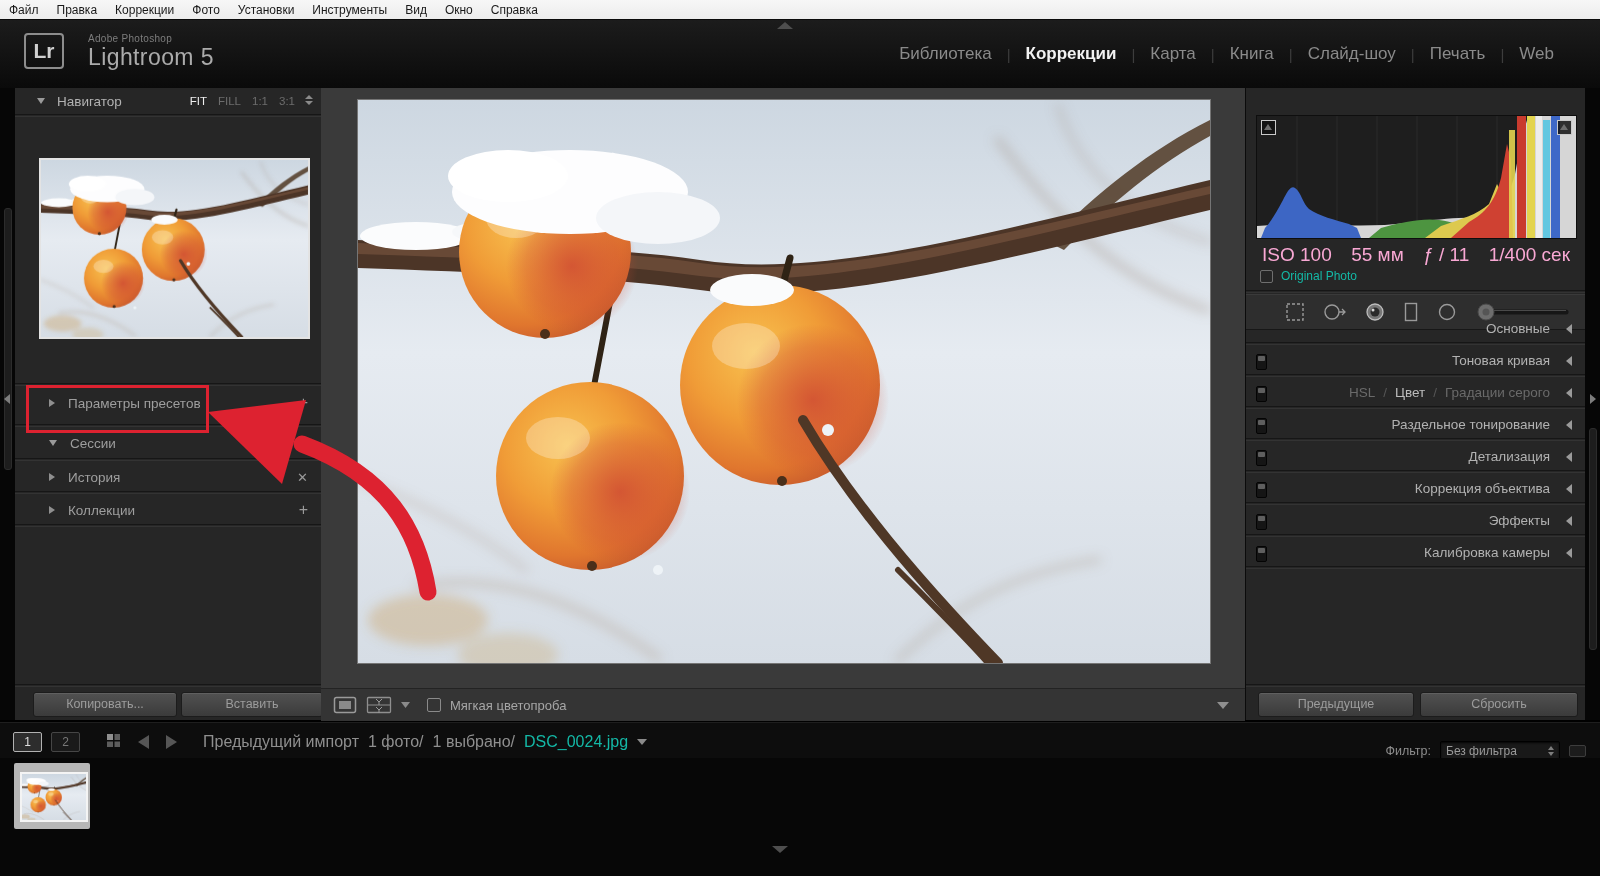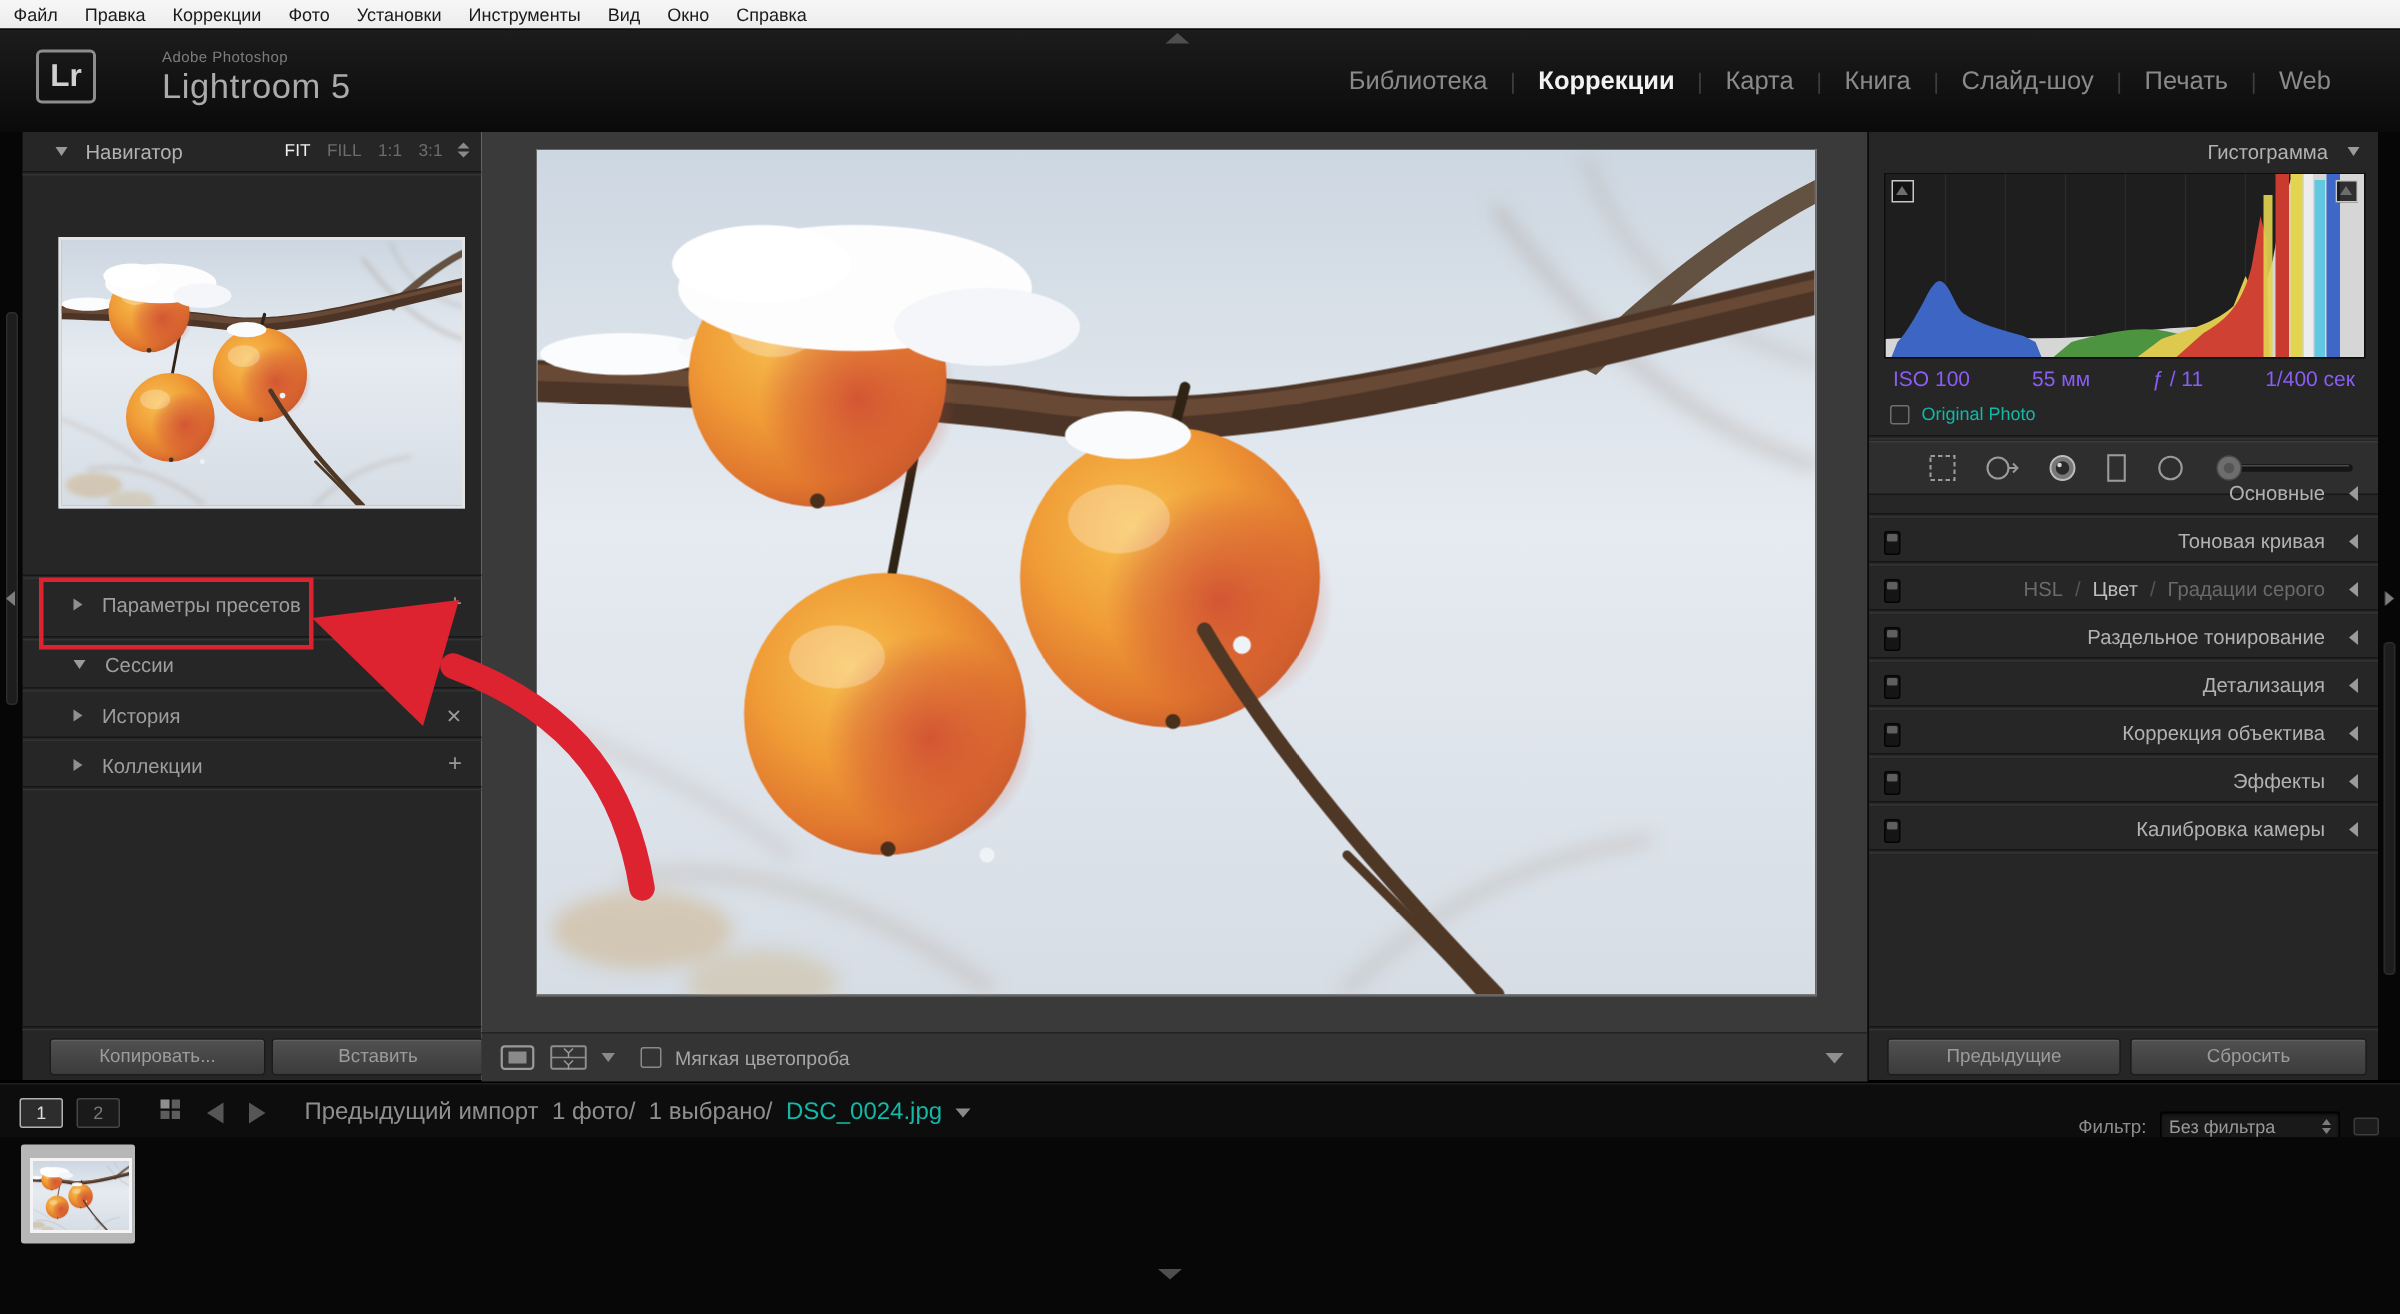--- a/index.html
+++ b/index.html
@@ -4,21 +4,21 @@
 <style>
   html,body{margin:0;padding:0;background:#000;}
   .app{position:relative;width:1600px;height:876px;background:#000;overflow:hidden;
        font-family:"Liberation Sans",sans-serif;color:#9e9e9e;}
   
   .menubar{position:absolute;left:0;top:0;width:100%;height:19px;background:linear-gradient(#f7f7f7,#ececec);
            display:flex;align-items:center;font-size:12px;color:#1a1a1a;border-bottom:1px solid #0a0a0a;}
   .menubar span{padding:0 9px;cursor:default;}
   
   .header{position:absolute;left:0;top:20px;width:100%;height:68px;background:linear-gradient(#1c1c1c,#0a0a0a);}
-  .logo{position:absolute;left:24px;top:13px;display:flex;gap:20px;}
+  .logo{position:absolute;left:24px;top:13px;display:flex;}
   .logo-badge{width:36px;height:32px;border:2px solid #8d8d8d;border-radius:4px;color:#d0d0d0;
               font-size:21px;font-weight:bold;display:flex;align-items:center;justify-content:center;}
   .logo-text{margin-left:24px;}
   .logo-line1{font-size:10px;color:#7d7d7d;letter-spacing:.3px;}
   .logo-line2{font-size:23px;color:#ababab;letter-spacing:.4px;margin-top:0px;font-weight:400;}
   .modules{position:absolute;right:46px;top:0;height:68px;display:flex;align-items:center;gap:15px;font-size:17px;color:#8a8a8a;}
   .modules .mod{cursor:pointer;}
   .modules .mod.active{color:#f2f2f2;font-weight:bold;}
   .modules .msep{color:#3d3d3d;font-size:15px;}
   .tri-up-top{position:absolute;left:777px;top:22px;width:0;height:0;border-left:8px solid transparent;border-right:8px solid transparent;border-bottom:7px solid #4e4e4e;}
@@ -64,21 +64,21 @@
   .toolbar .tb-dd{position:absolute;right:16px;width:0;height:0;border-left:6px solid transparent;border-right:6px solid transparent;border-top:7px solid #8f8f8f;cursor:pointer;}
   .iconbtn{cursor:pointer;display:flex;align-items:center;}
   
   .histhead{top:0;justify-content:flex-end;padding-right:34px;}
   .histhead .tri-d{position:absolute;right:13px;}
   .histbox{position:absolute;left:10px;top:27px;width:319px;height:122px;background:#1e1e1e;border:1px solid #0e0e0e;}
   .histbox svg{display:block;width:100%;height:100%;}
   .clip{position:absolute;top:4px;width:13px;height:13px;border:1px solid #c9c9c9;background:rgba(18,18,18,.85);cursor:pointer;}
   .clip i{position:absolute;left:2px;top:3px;width:0;height:0;border-left:4px solid transparent;border-right:4px solid transparent;border-bottom:6px solid #6e6e6e;}
   .clip.lft{left:4px;} .clip.rgt{right:4px;}
-  .exif{position:absolute;left:0;right:0;top:156px;display:flex;justify-content:space-between;padding:0 16px;font-size:14px;color:#8b5cf6;}
+  .exif{position:absolute;left:0;right:0;top:156px;display:flex;justify-content:space-between;padding:0 16px;font-size:19px;color:#f9a8d4;}
   .origrow{position:absolute;left:14px;top:181px;display:flex;align-items:center;gap:8px;font-size:12px;color:#14b8a6;}
   .origrow .cbox2{width:11px;height:11px;border:1px solid #6f6f6f;border-radius:2px;cursor:pointer;}
   .toolstrip{position:absolute;left:0;right:0;top:206px;height:34px;background:#2e2e2e;border-top:1px solid #3a3a3a;border-bottom:1px solid #171717;display:flex;align-items:center;padding-left:38px;gap:16px;}
   .rrow{position:absolute;left:0;right:0;height:28px;font-size:13.5px;color:#b2b2b2;cursor:pointer;}
   .rrow .rlabel{position:absolute;right:36px;top:0;line-height:28px;}
   .rrow .tri-lft{position:absolute;right:14px;top:9px;}
   .pswitch{position:absolute;left:10px;top:7px;width:9px;height:14px;background:#151515;border:1px solid #040404;border-radius:2px;cursor:pointer;}
   .pswitch::before{content:"";position:absolute;left:1px;right:1px;top:1px;height:5px;background:#5f5f5f;border-radius:1px;}
   .hslrow{position:absolute;right:36px;top:0;line-height:28px;display:flex;gap:8px;}
   .hslrow .dim{color:#6a6a6a;} .hslrow .on{color:#bcbcbc;} .hslrow .sl{color:#555;}
@@ -304,24 +304,20 @@
               <path d="M0 0 h9 l-4.5 6 Z" fill="#8a8a8a"></path>
             </svg>
         </span>
         <span class="cbox"></span>
         <span class="tlabel">Мягкая цветопроба</span>
         <span class="tb-dd"></span>
       </div>
     </div>
 
     <div class="rpanel">
-      <div class="phead histhead">
-        <span>Гистограмма</span>
-        <span class="tri-d"></span>
-      </div>
       <div class="histbox">
         <svg viewBox="0 0 319 122" preserveAspectRatio="none">
           <rect width="319" height="122" fill="#1e1e1e"></rect>
           <g stroke="#2a2a2a" stroke-width="1">
             <line x1="40" y1="0" x2="40" y2="122"></line>
               <line x1="80" y1="0" x2="80" y2="122"></line>
             <line x1="120" y1="0" x2="120" y2="122"></line>
               <line x1="160" y1="0" x2="160" y2="122"></line>
             <line x1="200" y1="0" x2="200" y2="122"></line>
               <line x1="240" y1="0" x2="240" y2="122"></line>

